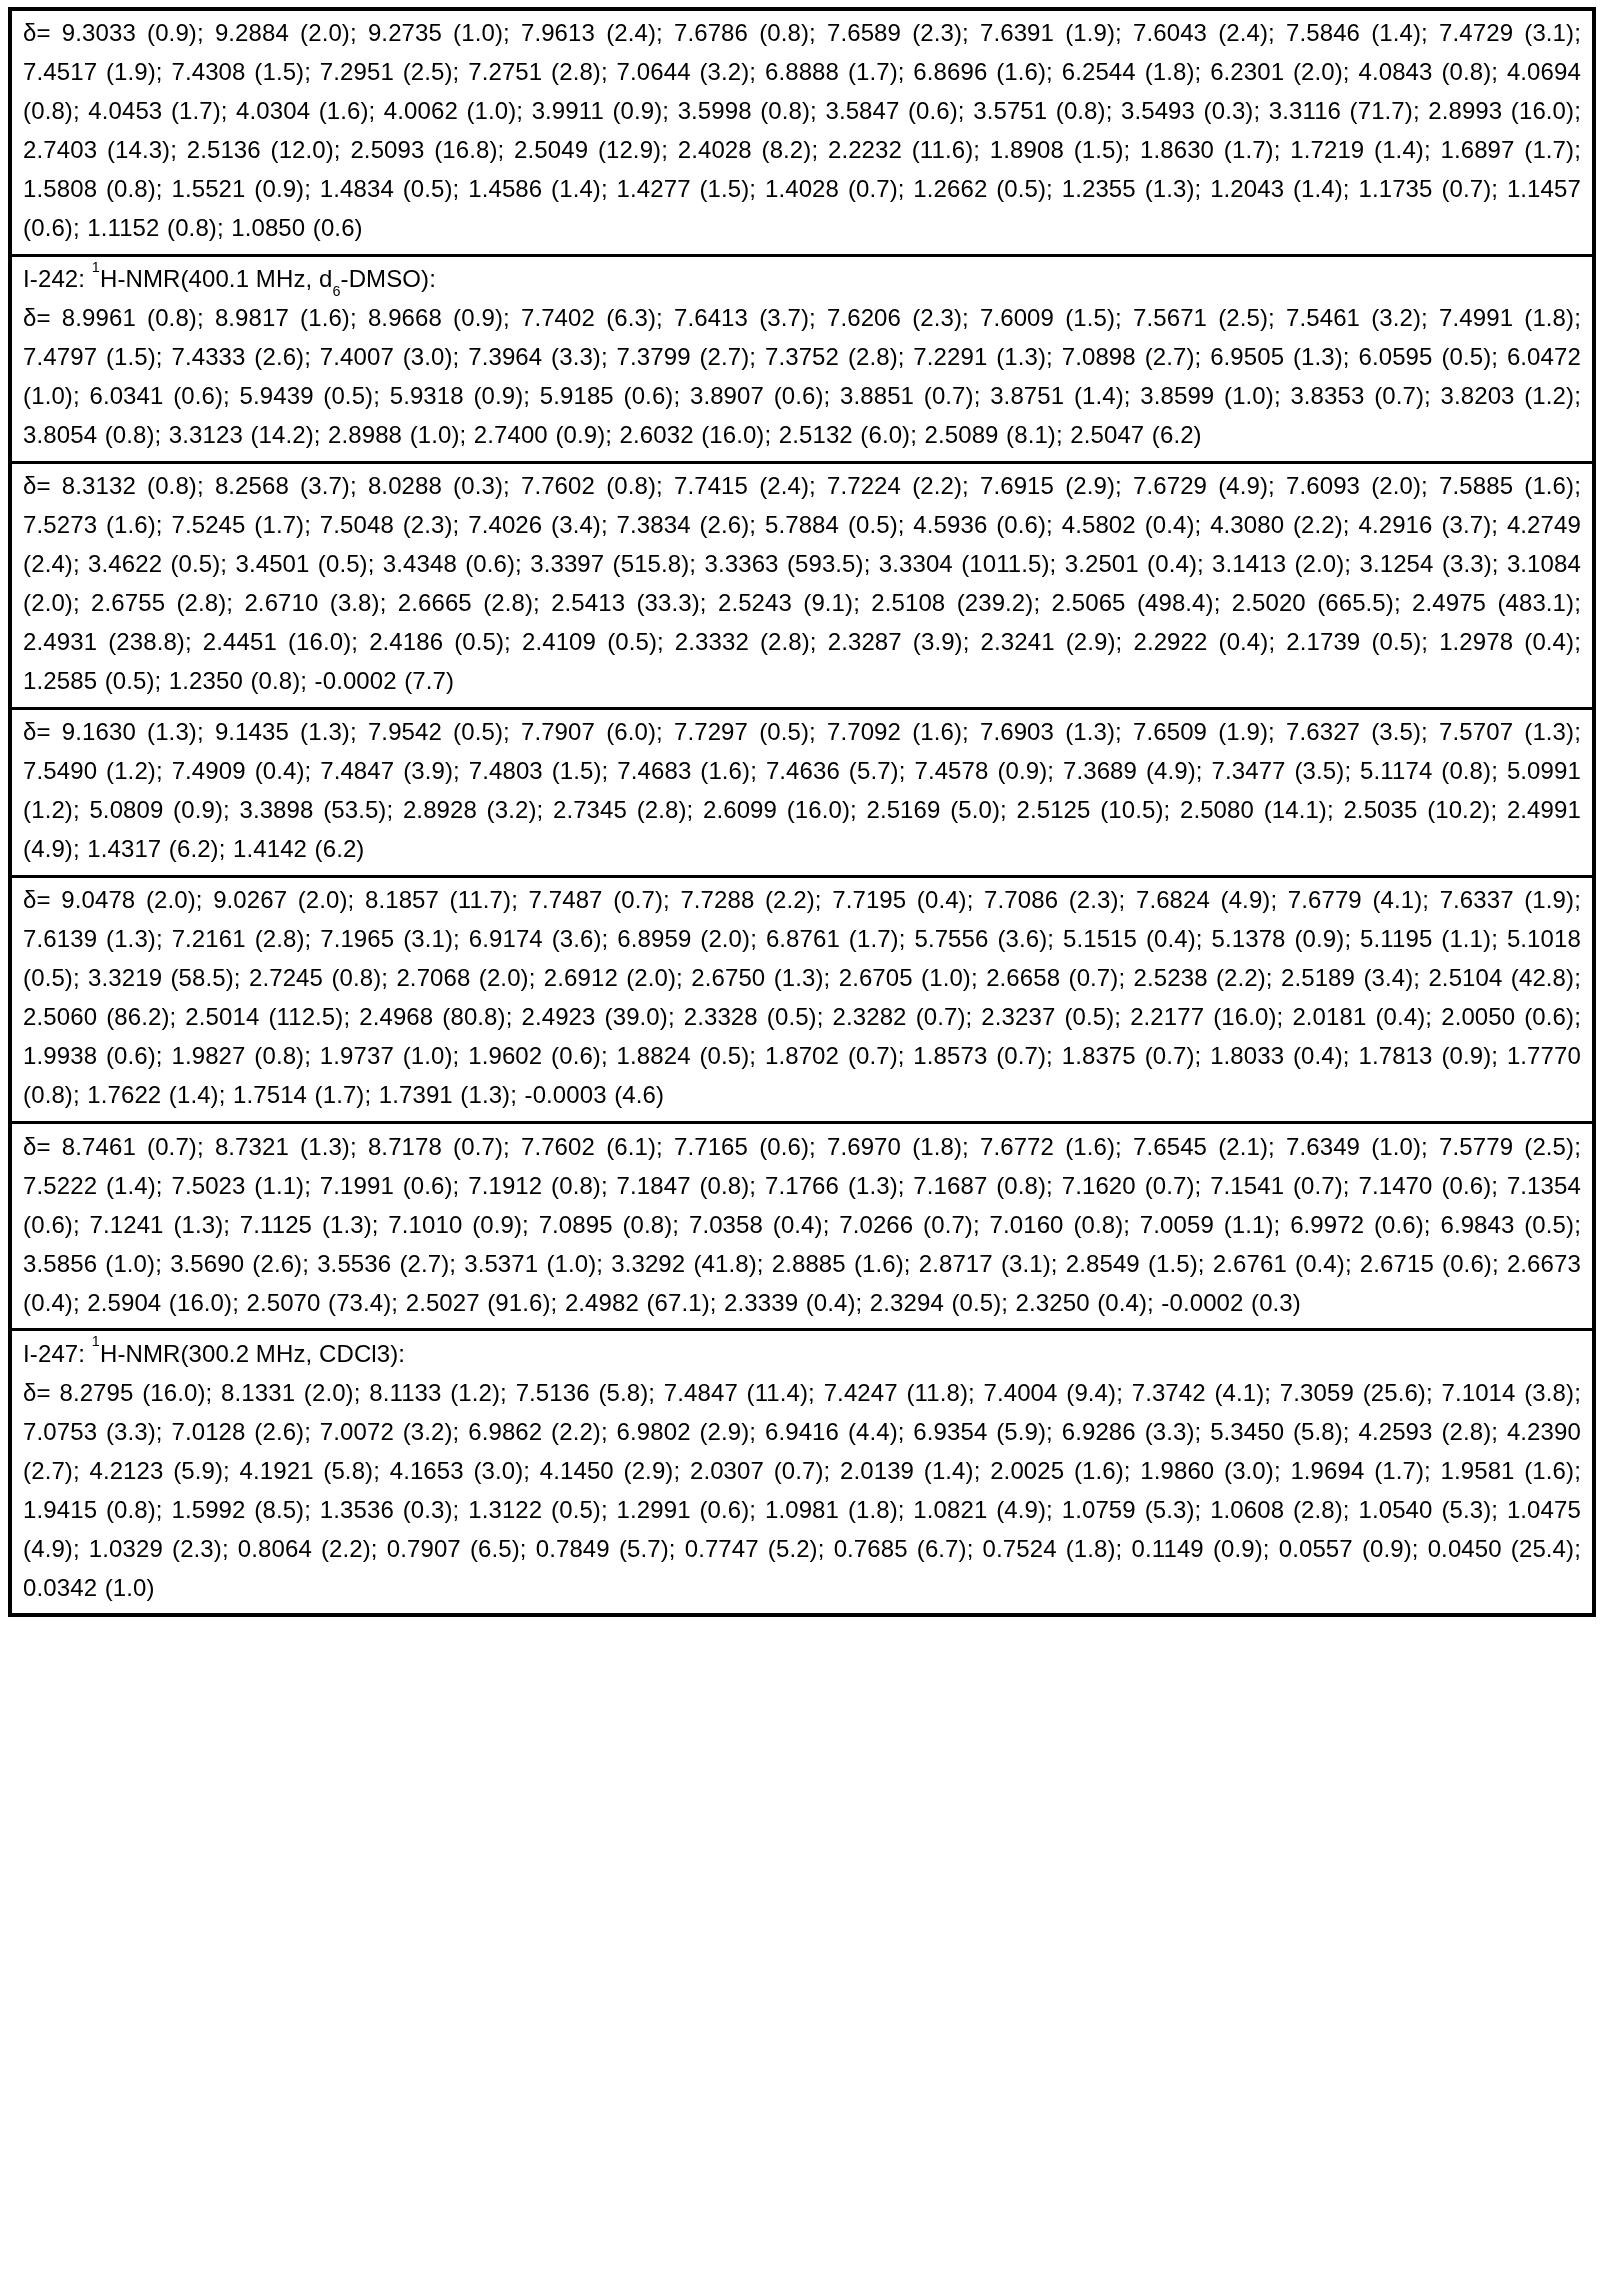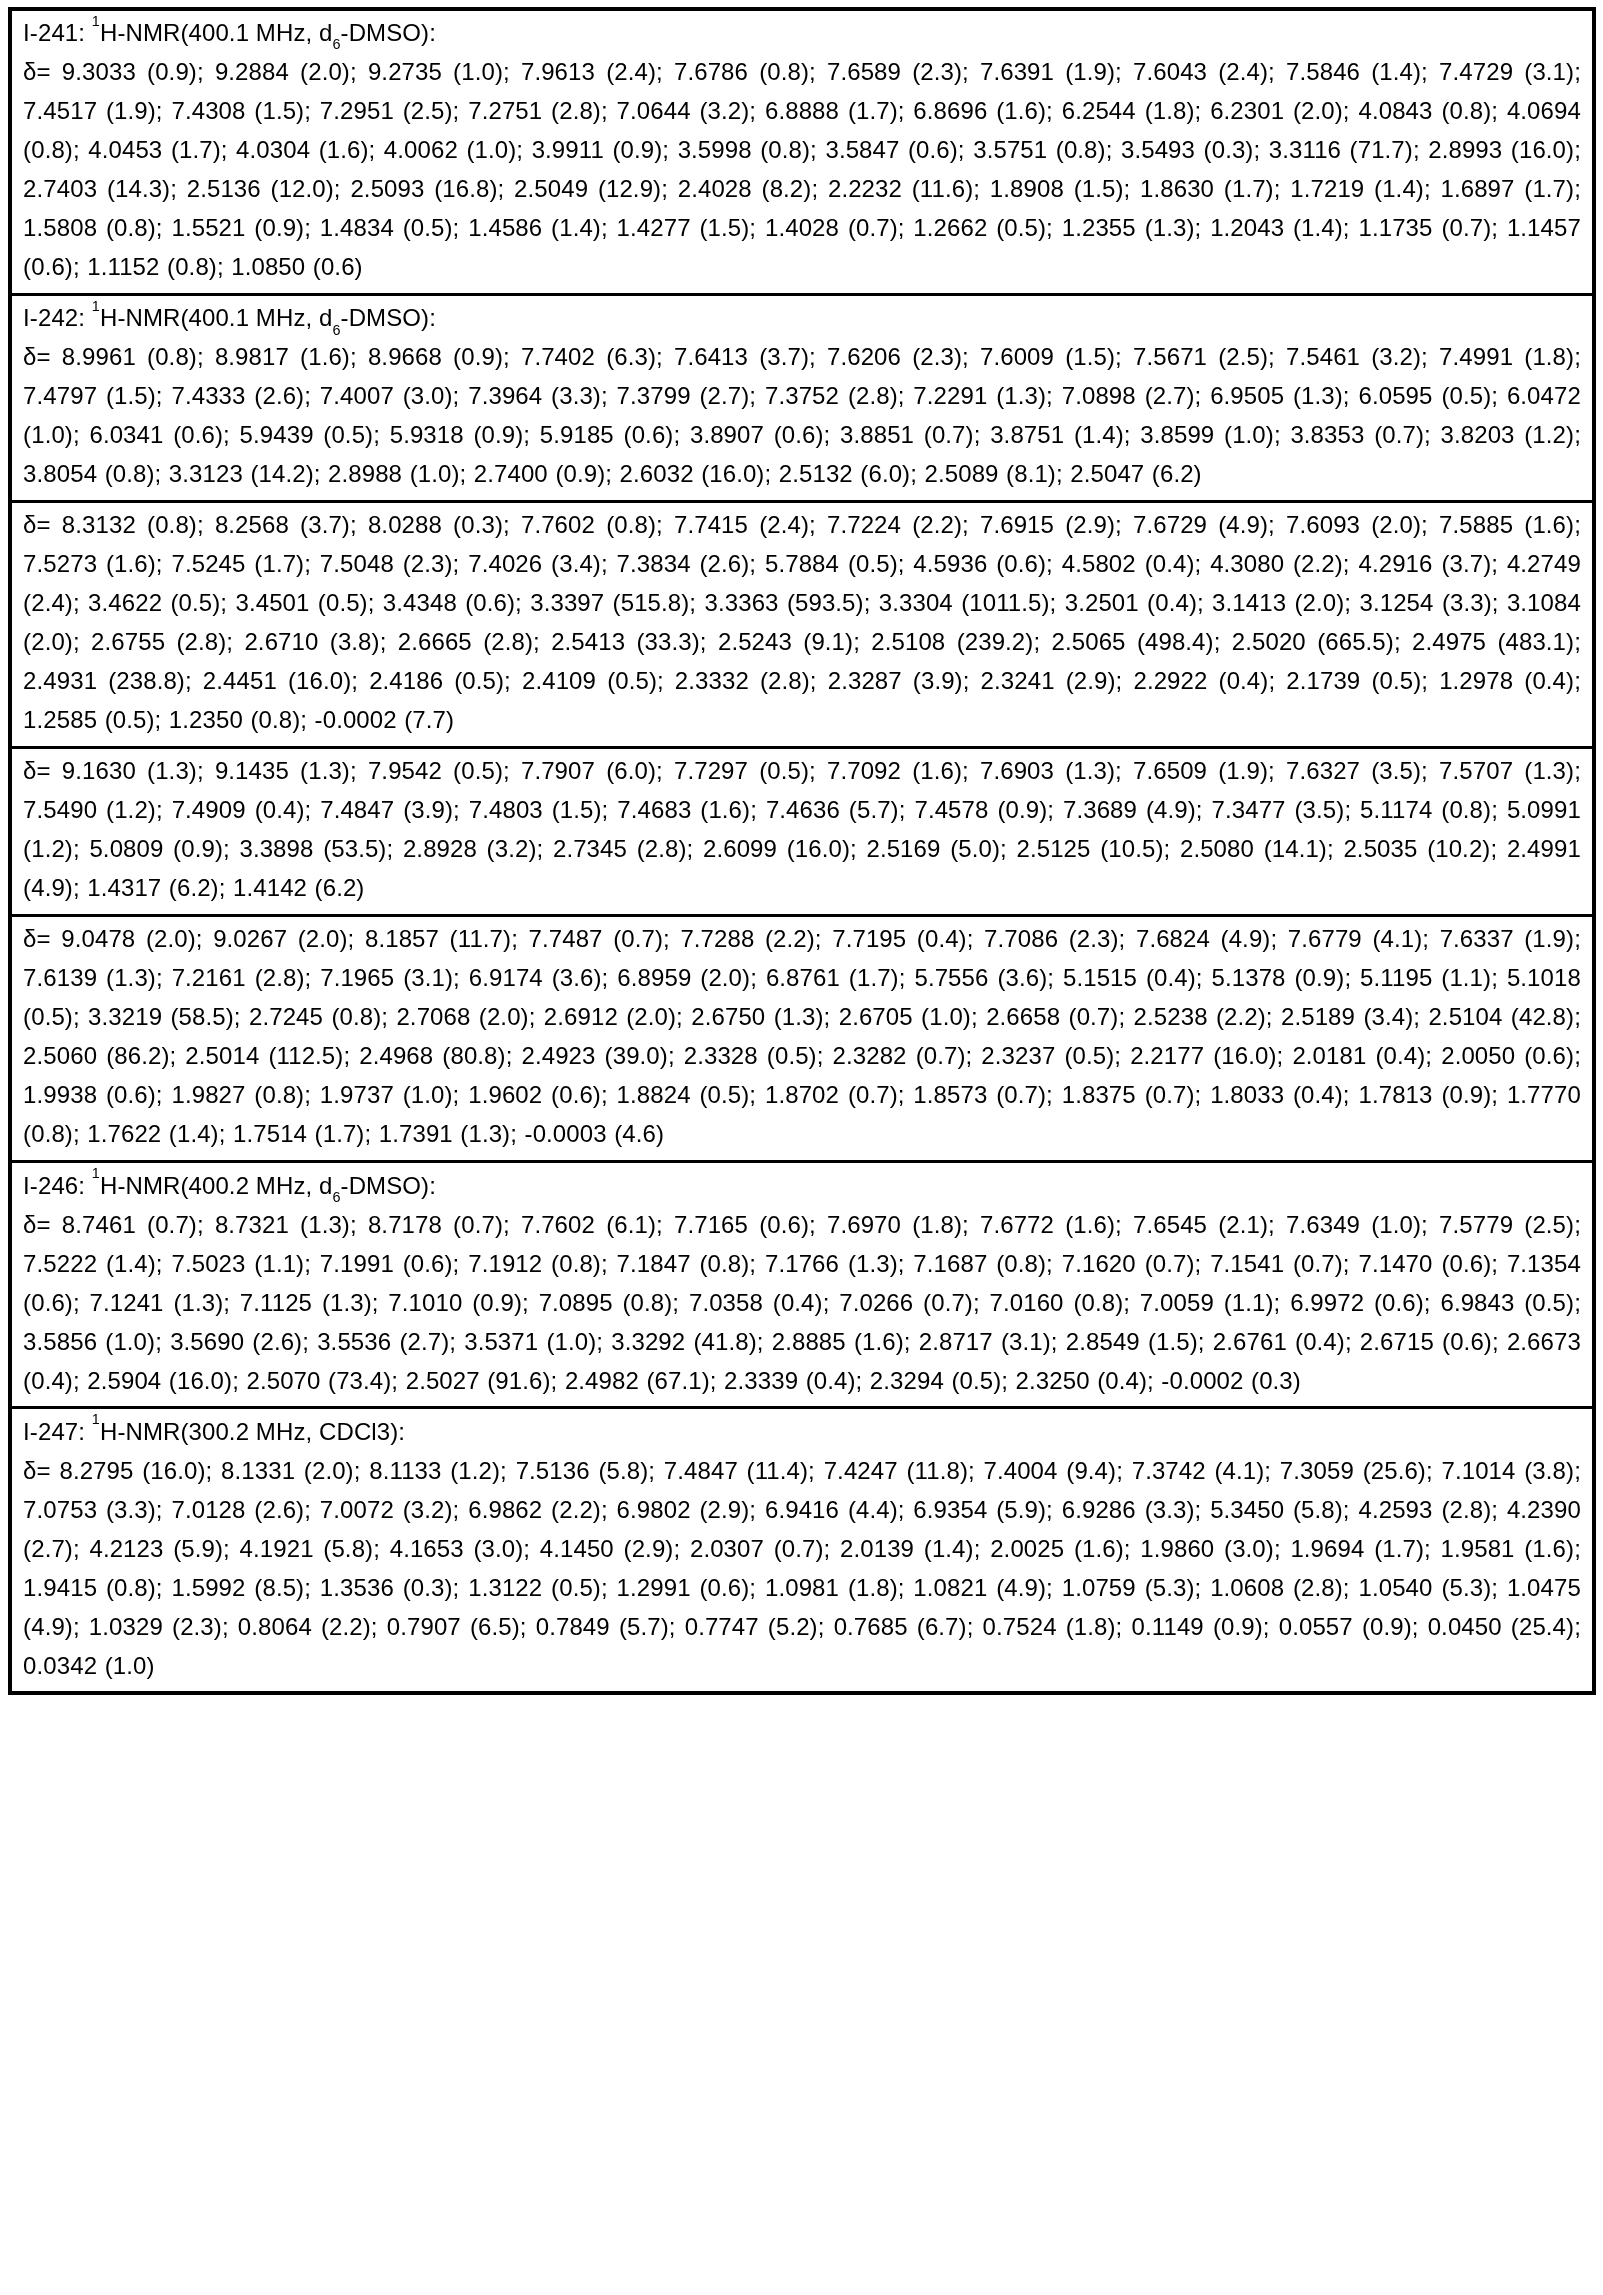--- a/index.html
+++ b/index.html
@@ -48,21 +48,20 @@
     text-align-last: left;
     word-spacing: 0.8px;
   }
 </style>
 </head>
 <body>
 
 <div class="sheet">
 
   <div class="nmr-row">
-    <div class="entry-header"><span>I-241: </span><sup>1</sup><span>H-NMR(400.1 MHz, d</span><sub>6</sub><span>-DMSO):</span></div>
     <div class="shift-list">δ= 9.3033 (0.9); 9.2884 (2.0); 9.2735 (1.0); 7.9613 (2.4); 7.6786 (0.8); 7.6589 (2.3); 7.6391 (1.9); 7.6043 (2.4); 7.5846 (1.4); 7.4729 (3.1); 7.4517 (1.9); 7.4308 (1.5); 7.2951 (2.5); 7.2751 (2.8); 7.0644 (3.2); 6.8888 (1.7); 6.8696 (1.6); 6.2544 (1.8); 6.2301 (2.0); 4.0843 (0.8); 4.0694 (0.8); 4.0453 (1.7); 4.0304 (1.6); 4.0062 (1.0); 3.9911 (0.9); 3.5998 (0.8); 3.5847 (0.6); 3.5751 (0.8); 3.5493 (0.3); 3.3116 (71.7); 2.8993 (16.0); 2.7403 (14.3); 2.5136 (12.0); 2.5093 (16.8); 2.5049 (12.9); 2.4028 (8.2); 2.2232 (11.6); 1.8908 (1.5); 1.8630 (1.7); 1.7219 (1.4); 1.6897 (1.7); 1.5808 (0.8); 1.5521 (0.9); 1.4834 (0.5); 1.4586 (1.4); 1.4277 (1.5); 1.4028 (0.7); 1.2662 (0.5); 1.2355 (1.3); 1.2043 (1.4); 1.1735 (0.7); 1.1457 (0.6); 1.1152 (0.8); 1.0850 (0.6)</div>
   </div>
 
   <div class="nmr-row">
     <div class="entry-header"><span>I-242: </span><sup>1</sup><span>H-NMR(400.1 MHz, d</span><sub>6</sub><span>-DMSO):</span></div>
     <div class="shift-list">δ= 8.9961 (0.8); 8.9817 (1.6); 8.9668 (0.9); 7.7402 (6.3); 7.6413 (3.7); 7.6206 (2.3); 7.6009 (1.5); 7.5671 (2.5); 7.5461 (3.2); 7.4991 (1.8); 7.4797 (1.5); 7.4333 (2.6); 7.4007 (3.0); 7.3964 (3.3); 7.3799 (2.7); 7.3752 (2.8); 7.2291 (1.3); 7.0898 (2.7); 6.9505 (1.3); 6.0595 (0.5); 6.0472 (1.0); 6.0341 (0.6); 5.9439 (0.5); 5.9318 (0.9); 5.9185 (0.6); 3.8907 (0.6); 3.8851 (0.7); 3.8751 (1.4); 3.8599 (1.0); 3.8353 (0.7); 3.8203 (1.2); 3.8054 (0.8); 3.3123 (14.2); 2.8988 (1.0); 2.7400 (0.9); 2.6032 (16.0); 2.5132 (6.0); 2.5089 (8.1); 2.5047 (6.2)</div>
   </div>
 
   <div class="nmr-row">
     <div class="shift-list">δ= 8.3132 (0.8); 8.2568 (3.7); 8.0288 (0.3); 7.7602 (0.8); 7.7415 (2.4); 7.7224 (2.2); 7.6915 (2.9); 7.6729 (4.9); 7.6093 (2.0); 7.5885 (1.6); 7.5273 (1.6); 7.5245 (1.7); 7.5048 (2.3); 7.4026 (3.4); 7.3834 (2.6); 5.7884 (0.5); 4.5936 (0.6); 4.5802 (0.4); 4.3080 (2.2); 4.2916 (3.7); 4.2749 (2.4); 3.4622 (0.5); 3.4501 (0.5); 3.4348 (0.6); 3.3397 (515.8); 3.3363 (593.5); 3.3304 (1011.5); 3.2501 (0.4); 3.1413 (2.0); 3.1254 (3.3); 3.1084 (2.0); 2.6755 (2.8); 2.6710 (3.8); 2.6665 (2.8); 2.5413 (33.3); 2.5243 (9.1); 2.5108 (239.2); 2.5065 (498.4); 2.5020 (665.5); 2.4975 (483.1); 2.4931 (238.8); 2.4451 (16.0); 2.4186 (0.5); 2.4109 (0.5); 2.3332 (2.8); 2.3287 (3.9); 2.3241 (2.9); 2.2922 (0.4); 2.1739 (0.5); 1.2978 (0.4); 1.2585 (0.5); 1.2350 (0.8); -0.0002 (7.7)</div>
@@ -70,21 +69,20 @@
 
   <div class="nmr-row">
     <div class="shift-list">δ= 9.1630 (1.3); 9.1435 (1.3); 7.9542 (0.5); 7.7907 (6.0); 7.7297 (0.5); 7.7092 (1.6); 7.6903 (1.3); 7.6509 (1.9); 7.6327 (3.5); 7.5707 (1.3); 7.5490 (1.2); 7.4909 (0.4); 7.4847 (3.9); 7.4803 (1.5); 7.4683 (1.6); 7.4636 (5.7); 7.4578 (0.9); 7.3689 (4.9); 7.3477 (3.5); 5.1174 (0.8); 5.0991 (1.2); 5.0809 (0.9); 3.3898 (53.5); 2.8928 (3.2); 2.7345 (2.8); 2.6099 (16.0); 2.5169 (5.0); 2.5125 (10.5); 2.5080 (14.1); 2.5035 (10.2); 2.4991 (4.9); 1.4317 (6.2); 1.4142 (6.2)</div>
   </div>
 
   <div class="nmr-row">
     <div class="shift-list">δ= 9.0478 (2.0); 9.0267 (2.0); 8.1857 (11.7); 7.7487 (0.7); 7.7288 (2.2); 7.7195 (0.4); 7.7086 (2.3); 7.6824 (4.9); 7.6779 (4.1); 7.6337 (1.9); 7.6139 (1.3); 7.2161 (2.8); 7.1965 (3.1); 6.9174 (3.6); 6.8959 (2.0); 6.8761 (1.7); 5.7556 (3.6); 5.1515 (0.4); 5.1378 (0.9); 5.1195 (1.1); 5.1018 (0.5); 3.3219 (58.5); 2.7245 (0.8); 2.7068 (2.0); 2.6912 (2.0); 2.6750 (1.3); 2.6705 (1.0); 2.6658 (0.7); 2.5238 (2.2); 2.5189 (3.4); 2.5104 (42.8); 2.5060 (86.2); 2.5014 (112.5); 2.4968 (80.8); 2.4923 (39.0); 2.3328 (0.5); 2.3282 (0.7); 2.3237 (0.5); 2.2177 (16.0); 2.0181 (0.4); 2.0050 (0.6); 1.9938 (0.6); 1.9827 (0.8); 1.9737 (1.0); 1.9602 (0.6); 1.8824 (0.5); 1.8702 (0.7); 1.8573 (0.7); 1.8375 (0.7); 1.8033 (0.4); 1.7813 (0.9); 1.7770 (0.8); 1.7622 (1.4); 1.7514 (1.7); 1.7391 (1.3); -0.0003 (4.6)</div>
   </div>
 
   <div class="nmr-row">
-    <div class="entry-header"><span>I-246: </span><sup>1</sup><span>H-NMR(400.2 MHz, d</span><sub>6</sub><span>-DMSO):</span></div>
     <div class="shift-list">δ= 8.7461 (0.7); 8.7321 (1.3); 8.7178 (0.7); 7.7602 (6.1); 7.7165 (0.6); 7.6970 (1.8); 7.6772 (1.6); 7.6545 (2.1); 7.6349 (1.0); 7.5779 (2.5); 7.5222 (1.4); 7.5023 (1.1); 7.1991 (0.6); 7.1912 (0.8); 7.1847 (0.8); 7.1766 (1.3); 7.1687 (0.8); 7.1620 (0.7); 7.1541 (0.7); 7.1470 (0.6); 7.1354 (0.6); 7.1241 (1.3); 7.1125 (1.3); 7.1010 (0.9); 7.0895 (0.8); 7.0358 (0.4); 7.0266 (0.7); 7.0160 (0.8); 7.0059 (1.1); 6.9972 (0.6); 6.9843 (0.5); 3.5856 (1.0); 3.5690 (2.6); 3.5536 (2.7); 3.5371 (1.0); 3.3292 (41.8); 2.8885 (1.6); 2.8717 (3.1); 2.8549 (1.5); 2.6761 (0.4); 2.6715 (0.6); 2.6673 (0.4); 2.5904 (16.0); 2.5070 (73.4); 2.5027 (91.6); 2.4982 (67.1); 2.3339 (0.4); 2.3294 (0.5); 2.3250 (0.4); -0.0002 (0.3)</div>
   </div>
 
   <div class="nmr-row">
     <div class="entry-header"><span>I-247: </span><sup>1</sup><span>H-NMR(300.2 MHz, CDCl3):</span><sub></sub><span></span></div>
     <div class="shift-list">δ= 8.2795 (16.0); 8.1331 (2.0); 8.1133 (1.2); 7.5136 (5.8); 7.4847 (11.4); 7.4247 (11.8); 7.4004 (9.4); 7.3742 (4.1); 7.3059 (25.6); 7.1014 (3.8); 7.0753 (3.3); 7.0128 (2.6); 7.0072 (3.2); 6.9862 (2.2); 6.9802 (2.9); 6.9416 (4.4); 6.9354 (5.9); 6.9286 (3.3); 5.3450 (5.8); 4.2593 (2.8); 4.2390 (2.7); 4.2123 (5.9); 4.1921 (5.8); 4.1653 (3.0); 4.1450 (2.9); 2.0307 (0.7); 2.0139 (1.4); 2.0025 (1.6); 1.9860 (3.0); 1.9694 (1.7); 1.9581 (1.6); 1.9415 (0.8); 1.5992 (8.5); 1.3536 (0.3); 1.3122 (0.5); 1.2991 (0.6); 1.0981 (1.8); 1.0821 (4.9); 1.0759 (5.3); 1.0608 (2.8); 1.0540 (5.3); 1.0475 (4.9); 1.0329 (2.3); 0.8064 (2.2); 0.7907 (6.5); 0.7849 (5.7); 0.7747 (5.2); 0.7685 (6.7); 0.7524 (1.8); 0.1149 (0.9); 0.0557 (0.9); 0.0450 (25.4); 0.0342 (1.0)</div>
   </div>
 
 </div>
 

